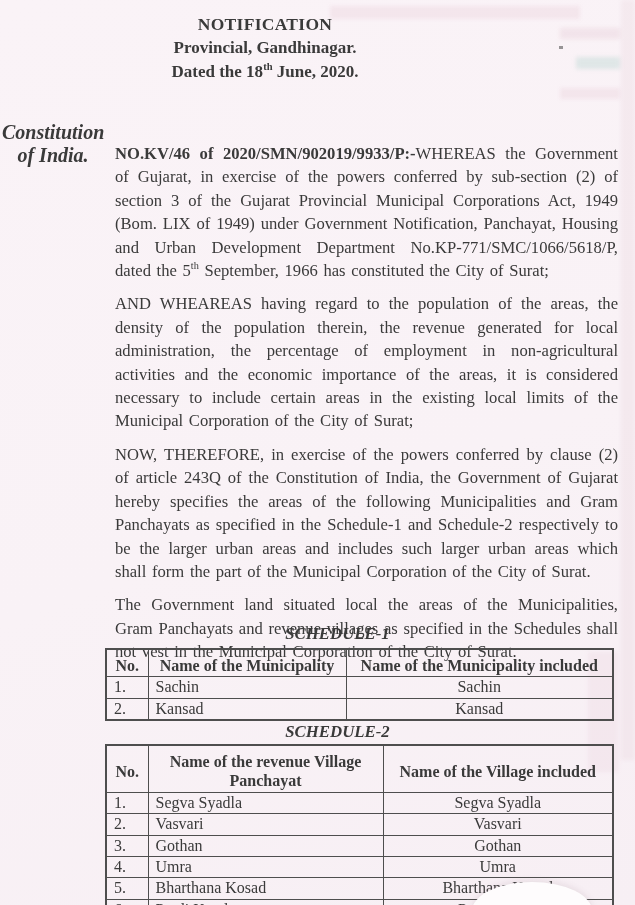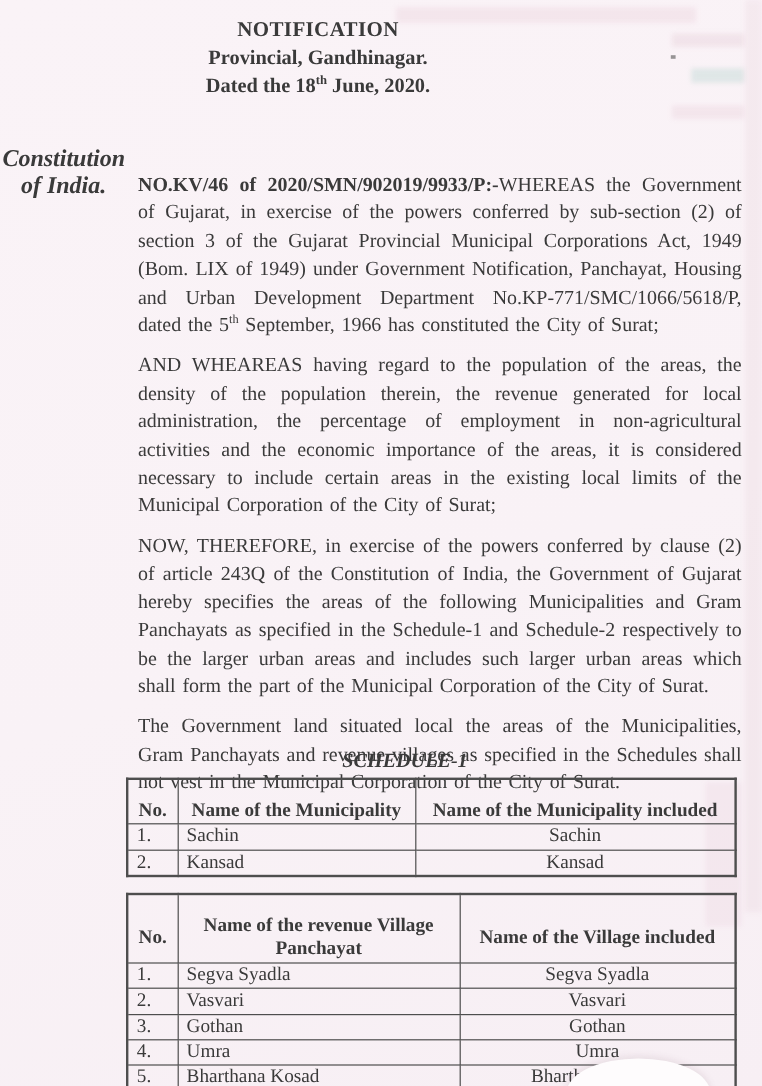--- a/index.html
+++ b/index.html
@@ -59,21 +59,21 @@
     background:transparent;
   }
   #schedule1-table { top:648px; width:507px; }
   #schedule2-table { top:744px; width:507px; }
   .tbl th, .tbl td {
     border:1.6px solid #4e4e4e;
     font-size:16px; line-height:19.4px;
     padding:0 4px 1px 4px;
     overflow:hidden; white-space:nowrap;
   }
-  .tbl th { font-weight:bold; text-align:center; white-space:normal; padding-top:16px; }
+  .tbl th { font-weight:bold; text-align:center; white-space:normal; padding-top:6px; }
   .tbl td:nth-child(1) { text-align:left; padding-left:7px; }
   .tbl td:nth-child(2) { text-align:left; padding-left:7px; }
   .tbl td:nth-child(3) { text-align:center; }
 
   
   .ghost { position:absolute; pointer-events:none; filter:blur(2px); }
   .g1 { top:6px;  left:330px; width:250px; height:13px; background:rgba(193,120,150,0.10); }
   .g2 { top:28px; left:560px; width:60px;  height:11px; background:rgba(193,120,150,0.12); }
   .g3 { top:57px; left:576px; width:44px;  height:12px; background:rgba(90,165,150,0.16); }
   .g4 { top:88px; left:560px; width:60px;  height:11px; background:rgba(193,120,150,0.10); }
@@ -141,20 +141,21 @@
           <td>Sachin</td>
         </tr>
         <tr>
           <td>2.</td>
           <td>Kansad</td>
           <td>Kansad</td>
         </tr>
       </tbody>
   </table>
 
+  <h2 class="sched-title" id="schedule2-title">SCHEDULE-2</h2>
   <table class="tbl" id="schedule2-table">
     <colgroup>
         <col style="width:42px">
         <col style="width:235px">
         <col style="width:230px">
       </colgroup>
     <thead>
       <tr>
           <th>No.</th>
           <th>Name of the revenue Village Panchayat</th>

